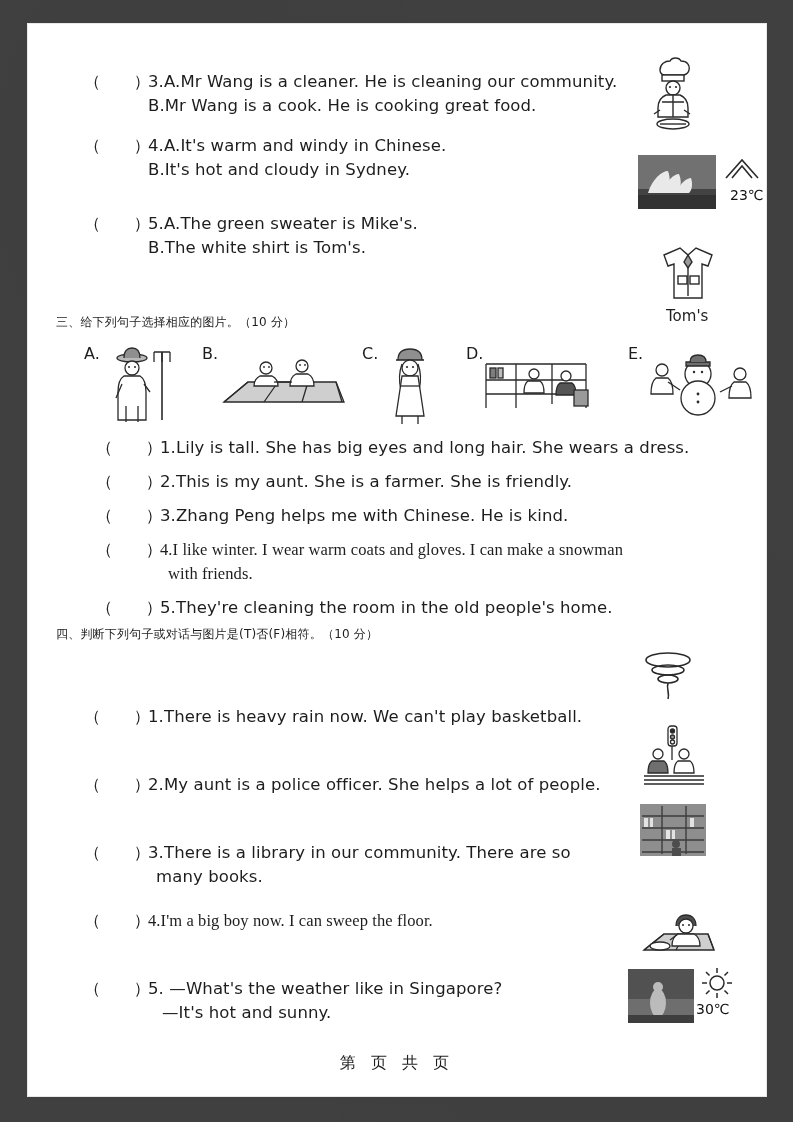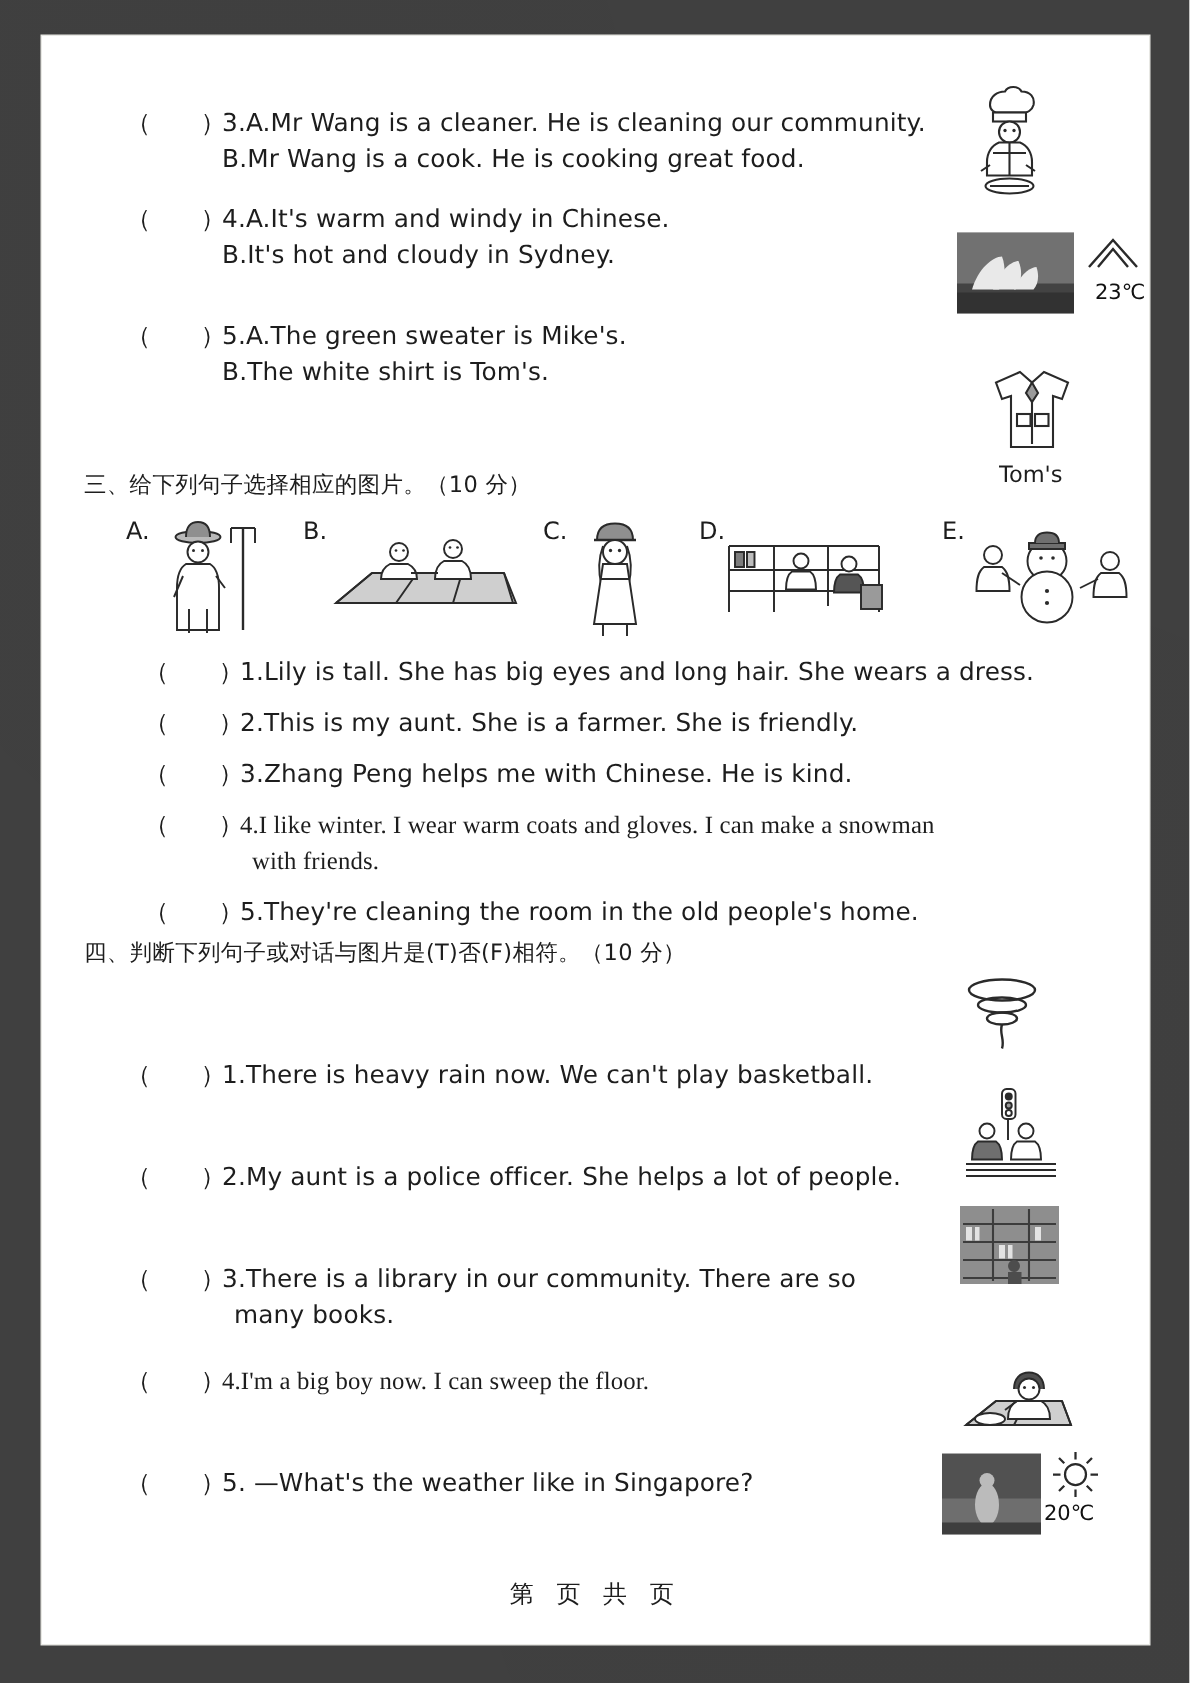--- a/index.html
+++ b/index.html
@@ -49,21 +49,21 @@
   }
   .paren {
     display: inline-block;
     width: 64px;
     white-space: pre;
   }
   .num {
     display: inline-block;
   }
   .sec-title {
-    font-size: 15px;
+    font-size: 12px;
     margin: 0;
     letter-spacing: .2px;
   }
   .footer {
     position: absolute;
     bottom: 22px;
     left: 0;
     width: 100%;
     text-align: center;
     font-size: 16px;
@@ -303,20 +303,21 @@
       </div>
       <div class="qline" style="height:68px;">
         <span class="paren">（　　）</span><span class="num">3.</span><span>There is a library in our community. There are so</span>
         <div style="padding-left:72px;"><span>many books.</span></div>
       </div>
       <div class="qline" style="height:68px;font-family:Liberation Serif, serif;">
         <span class="paren">（　　）</span><span class="num">4.</span><span>I'm a big boy now. I can sweep the floor.</span>
       </div>
       <div class="qline" style="height:60px;">
         <span class="paren">（　　）</span><span class="num">5.</span>&nbsp;<span>—What's the weather like in Singapore?</span>
+        <div style="padding-left:78px;"><span>—It's hot and sunny.</span></div>
       </div>
     </div>
 
     <div class="art" style="left:610px;top:626px;width:60px;height:52px;">
       <svg viewBox="0 0 60 52" width="60" height="52">
         <g fill="none" stroke="#2a2a2a" stroke-width="1.6">
           <ellipse cx="30" cy="10" rx="22" ry="7"></ellipse>
           <ellipse cx="30" cy="20" rx="16" ry="5"></ellipse>
           <ellipse cx="30" cy="29" rx="10" ry="4"></ellipse>
           <path d="M30 33c-2 6 2 10 0 16"></path>
@@ -392,17 +393,17 @@
       </svg>
     </div>
     <div class="art" style="left:672px;top:942px;width:34px;height:34px;">
       <svg viewBox="0 0 34 34" width="34" height="34">
         <circle cx="17" cy="17" r="7" fill="none" stroke="#2a2a2a" stroke-width="1.5"></circle>
         <g stroke="#2a2a2a" stroke-width="1.5">
           <path d="M17 2v5M17 27v5M2 17h5M27 17h5M6 6l3.5 3.5M24.5 24.5L28 28M28 6l-3.5 3.5M9.5 24.5L6 28"></path>
         </g>
       </svg>
     </div>
-    <div class="tempbox" style="left:668px;top:977px;">20℃</div>
+    <div class="tempbox" style="left:668px;top:977px;">30℃</div>
 
     <div class="footer">第 页 共 页</div>
   </div>
 </div>
 
 </body></html>

